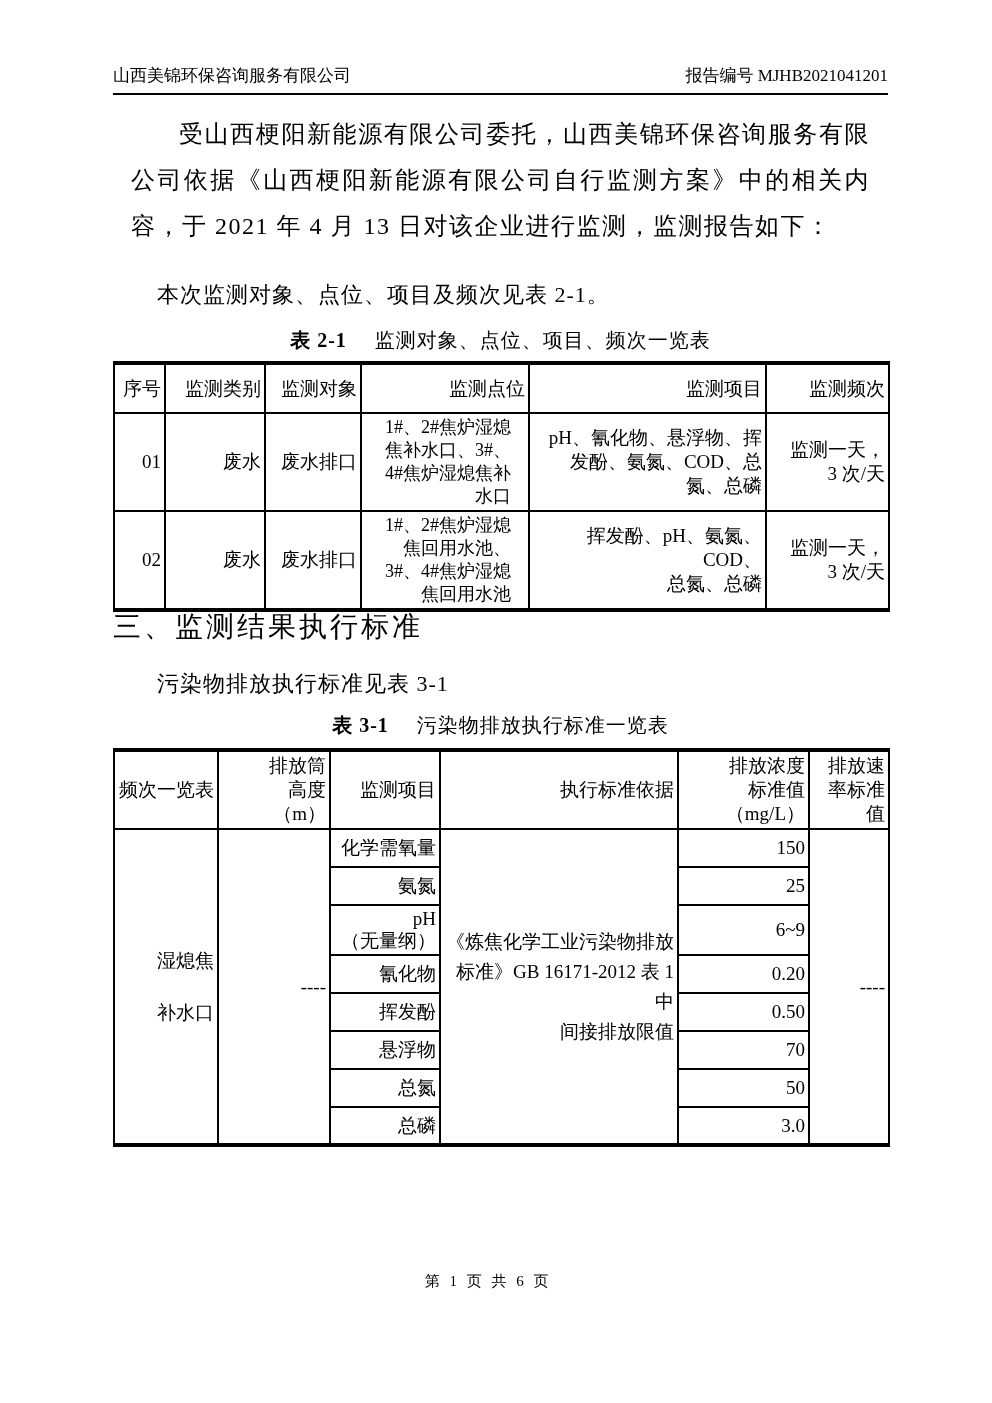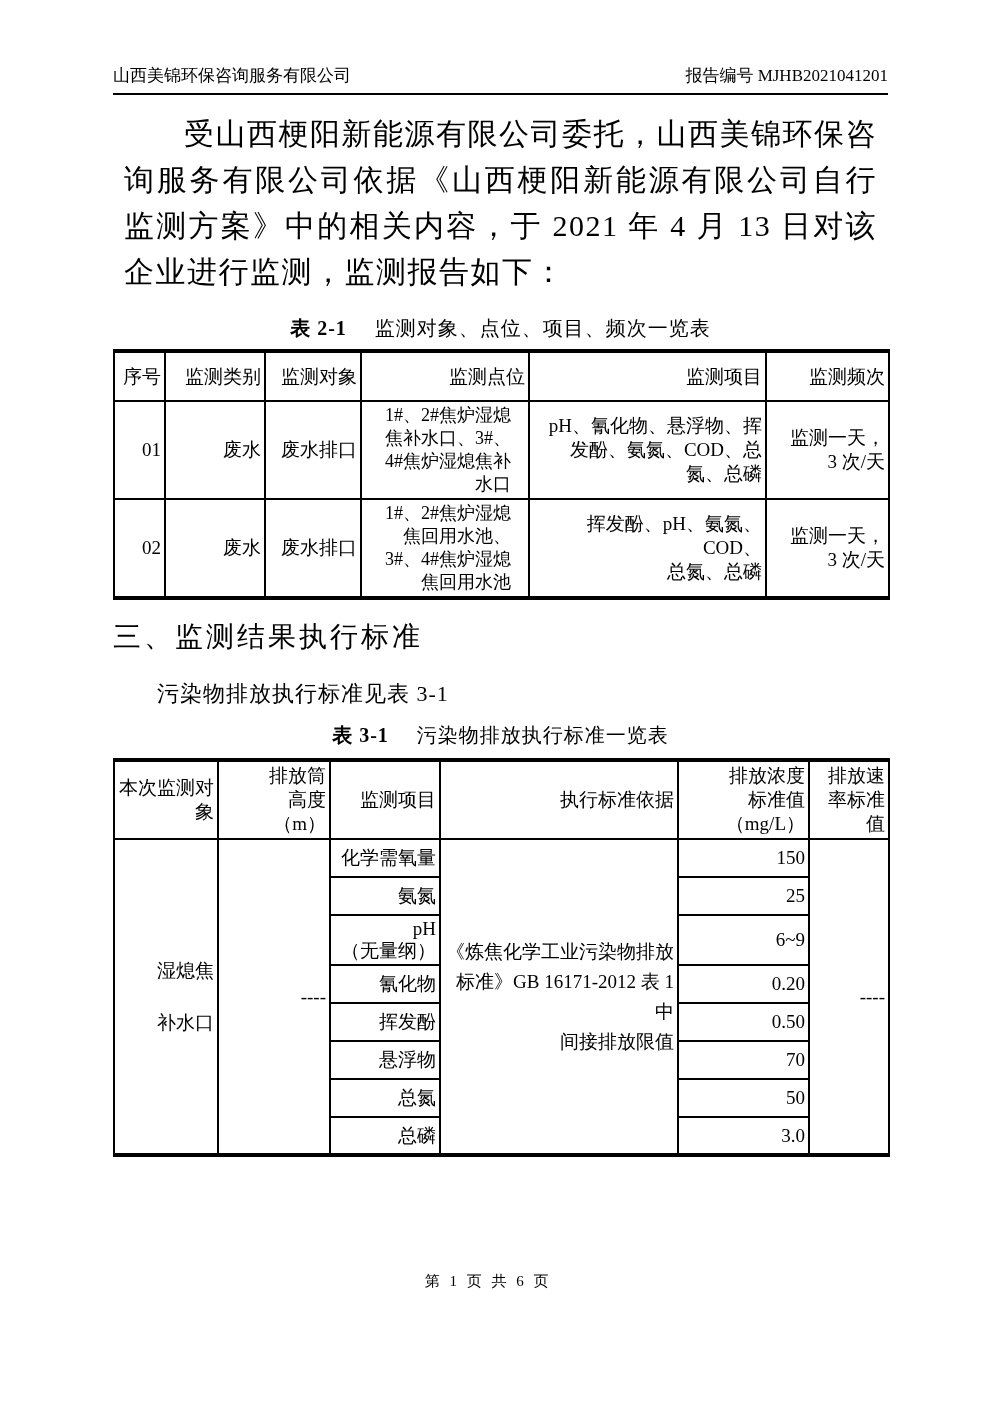--- a/index.html
+++ b/index.html
@@ -22,24 +22,24 @@
     padding-bottom:7px;
   }
   
   .content{position:absolute;left:113px;right:104px;top:97px;}
   .sec-heading{
     margin:0;font-size:28px;font-weight:400;line-height:30px;
     letter-spacing:3px;
   }
   .sec-heading.first{margin-top:30px;}
   .sec-heading.second{margin-top:26px;}
-  .sec-heading.third{margin-top:22px;}
+  .sec-heading.third{}
   .body-para{
-    margin:14px 11px 0;
-    font-size:30px;line-height:46px;
+    margin:14px 18px 0;
+    font-size:24px;line-height:46px;
     text-indent:2em;
     text-align:justify;
     letter-spacing:1.5px;
     font-family:Liberation Serif, serif;
   }
   .lead-para{
     margin:34px 0 0;
     font-size:22px;line-height:24px;
     text-indent:2em;letter-spacing:1px;
   }
@@ -94,20 +94,21 @@
 
   <header class="doc-header">
     <span>山西美锦环保咨询服务有限公司</span>
     <span>报告编号 MJHB2021041201</span>
   </header>
 
   <main class="content">
 
     <p class="body-para">受山西梗阳新能源有限公司委托，山西美锦环保咨询服务有限公司依据《山西梗阳新能源有限公司自行监测方案》中的相关内容，于 2021 年 4 月 13 日对该企业进行监测，监测报告如下：</p>
 
+    <p class="lead-para">本次监测对象、点位、项目及频次见表 2-1。</p>
 
     <div class="tbl-caption">
       <span class="cap-label">表 2-1</span><span>监测对象、点位、项目、频次一览表</span>
     </div>
 
     <table class="t21">
       <colgroup>
         <col style="width:51px">
           <col style="width:100px">
           <col style="width:96px">
@@ -159,21 +160,21 @@
       <colgroup>
         <col style="width:104px">
           <col style="width:112px">
           <col style="width:110px">
         <col style="width:238px">
           <col style="width:131px">
           <col style="width:80px">
       </colgroup>
       <thead>
         <tr class="h78">
-          <th>本次监测对象</th>
+          <th>频次一览表</th>
           <th>排放筒
 高度
 （m）</th>
           <th>监测项目</th>
           <th>执行标准依据</th>
           <th>排放浓度
 标准值（mg/L）</th>
           <th>排放速
 率标准
 值</th>

